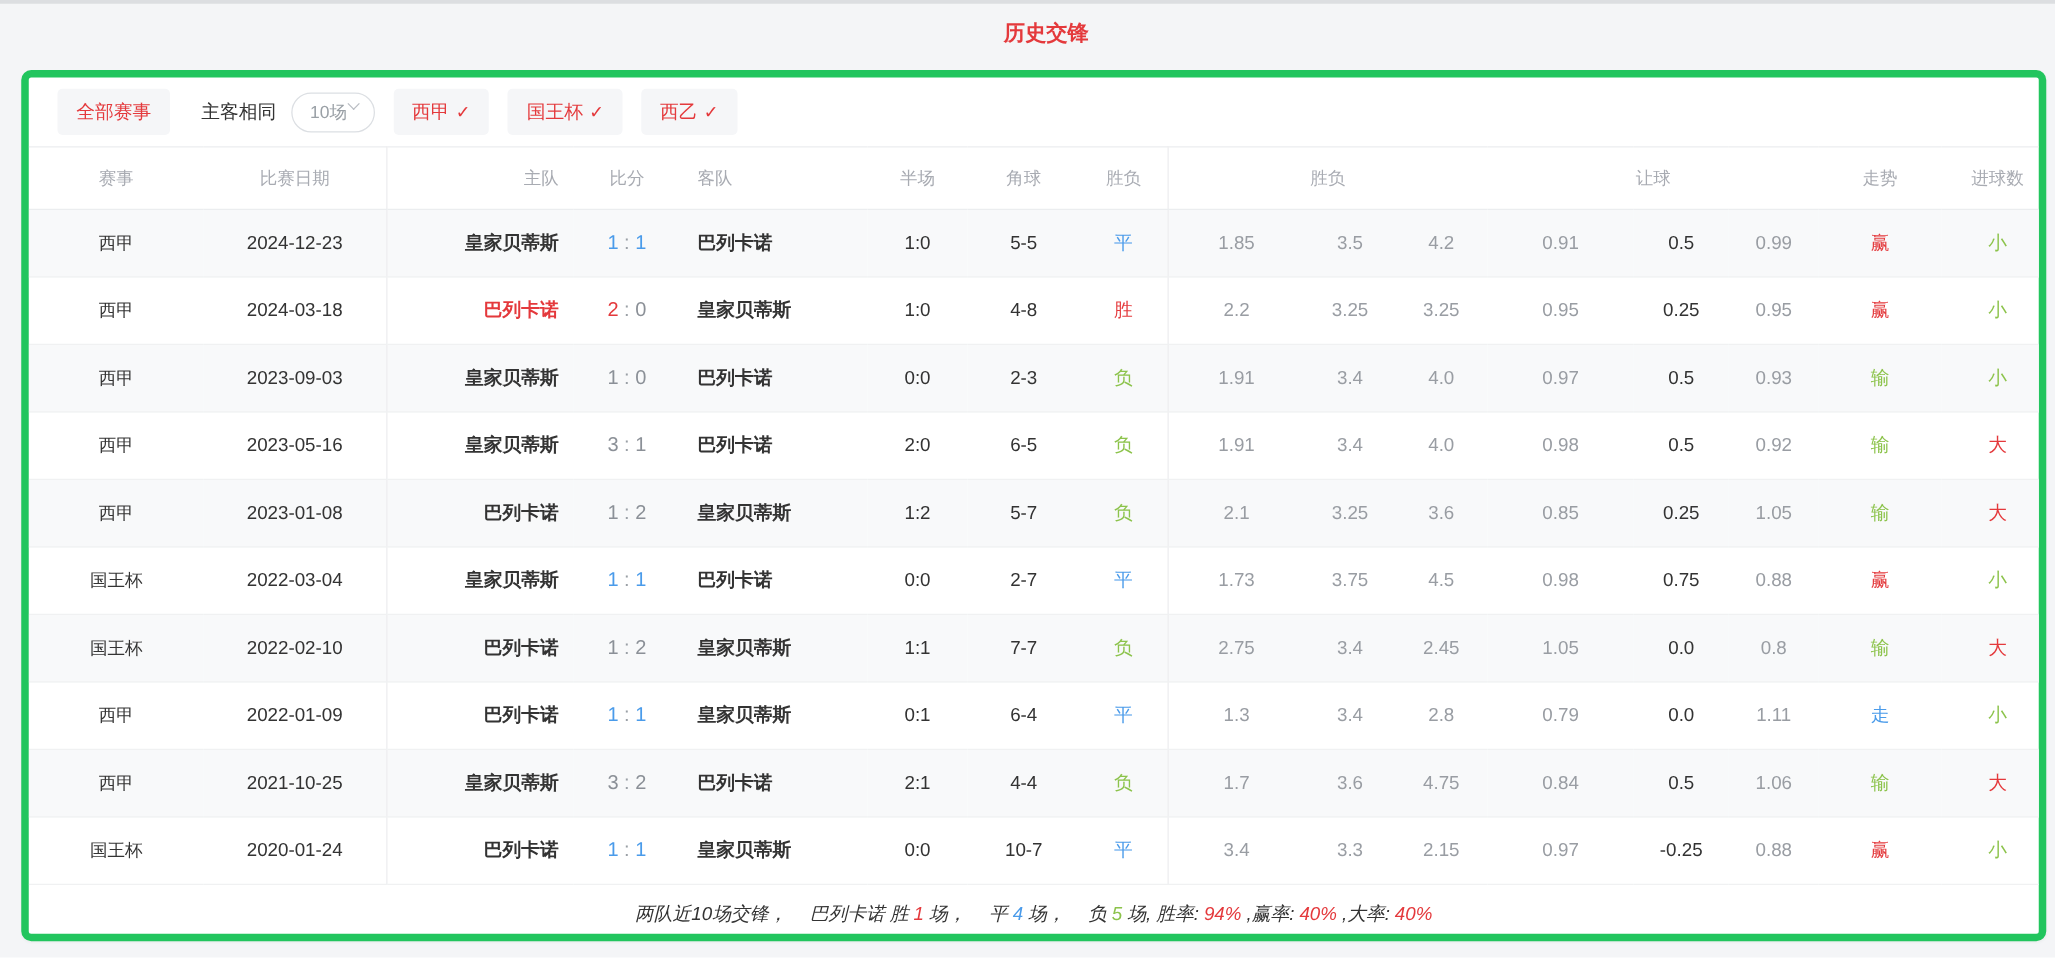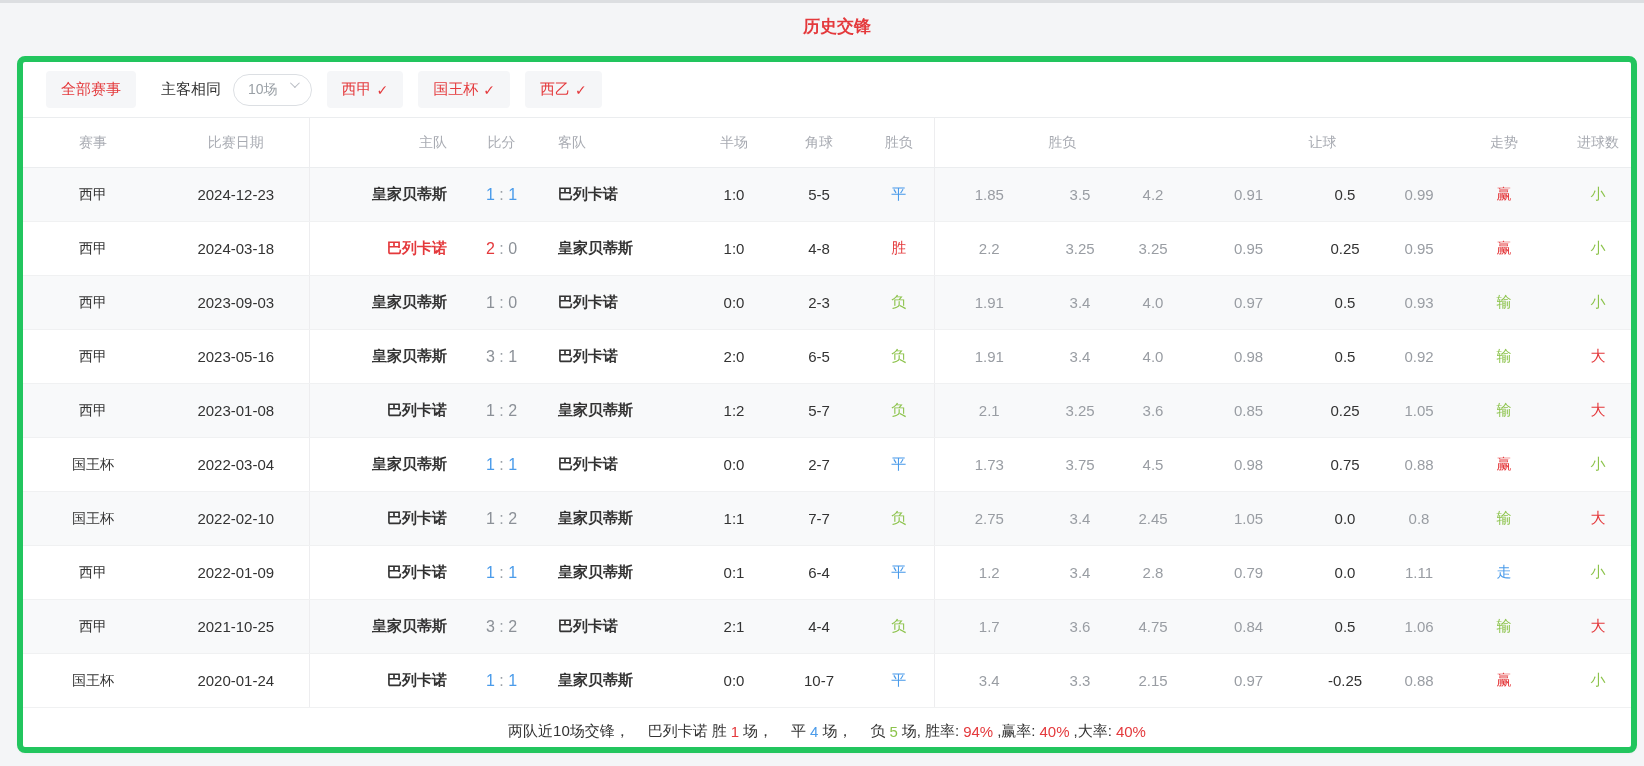--- a/index.html
+++ b/index.html
@@ -37,21 +37,21 @@
   .filter-bar{
     height:55px;display:flex;align-items:center;padding-left:23px;
   }
   .btn{
     background:var(--btnbg);color:var(--red);border:none;border-radius:4px;
     font-size:15px;padding:9px 15px;cursor:pointer;
     font-family:inherit;display:inline-flex;align-items:center;gap:5px;
   }
   .filter-label{font-size:15px;color:var(--dark);margin-left:25px;}
   .select-pill{
-    margin-left:12px;display:inline-flex;align-items:flex-start;gap:12px;
+    margin-left:12px;display:inline-flex;align-items:flex-start;gap:0;
     border:1px solid #dcdfe3;border-radius:16px;padding:6px 14px;
     color:#9aa0a6;font-size:14px;cursor:pointer;background:#fff;
   }
   .chev{
     width:7px;height:7px;border-right:1.5px solid #b8bcc2;border-bottom:1.5px solid #b8bcc2;
     transform:rotate(45deg) translateY(-2px);display:inline-block;
   }
   .league-btn{margin-left:15px;}
   .league-btn:first-of-type{margin-left:26px;}
   .check{font-size:14px;font-weight:700;color:var(--red);}
@@ -84,21 +84,21 @@
   .ssep{color:#9aa0a6;}
   
   .t-red{color:var(--red);}
   .t-blue{color:var(--blue);}
   .t-green{color:var(--green);}
   .t-gray{color:#8b9097;}
   .t-dark{color:var(--dark);}
   
   .summary{
     height:47px;display:flex;align-items:center;justify-content:center;
-    font-size:15px;color:var(--dark);gap:4px;
+    font-size:15px;color:var(--dark);gap:4px;font-style:italic;
   }
   .summary .sp{margin-left:14px;}
   .summary b{font-weight:400;}
 </style>
 </head>
 <body>
 
 <div class="top-strip"></div>
 <div class="page-title">历史交锋</div>
 
@@ -289,21 +289,21 @@
     </tr>
         <tr class="even">
       <td class="c-league">西甲</td>
       <td class="c-date div-r">2022-01-09</td>
       <td class="c-home t-dark">巴列卡诺</td>
       <td class="c-score"><span class="f-sh t-blue">1</span><span class="ssep"> : </span><span class="f-sa t-blue">1</span></td>
       <td class="c-away">皇家贝蒂斯</td>
       <td class="c-half">0:1</td>
       <td class="c-corner">6-4</td>
       <td class="c-result div-r t-blue">平</td>
-      <td class="c-odd f-o1">1.2</td>
+      <td class="c-odd f-o1">1.3</td>
       <td class="c-odd f-o2">3.4</td>
       <td class="c-odd f-o3">2.8</td>
       <td class="c-h f-h1">0.79</td>
       <td class="c-h h2v f-h2">0.0</td>
       <td class="c-h f-h3">1.11</td>
       <td class="c-trend t-blue">走</td>
       <td class="c-goals t-green">小</td>
     </tr>
         <tr class="odd">
       <td class="c-league">西甲</td>

